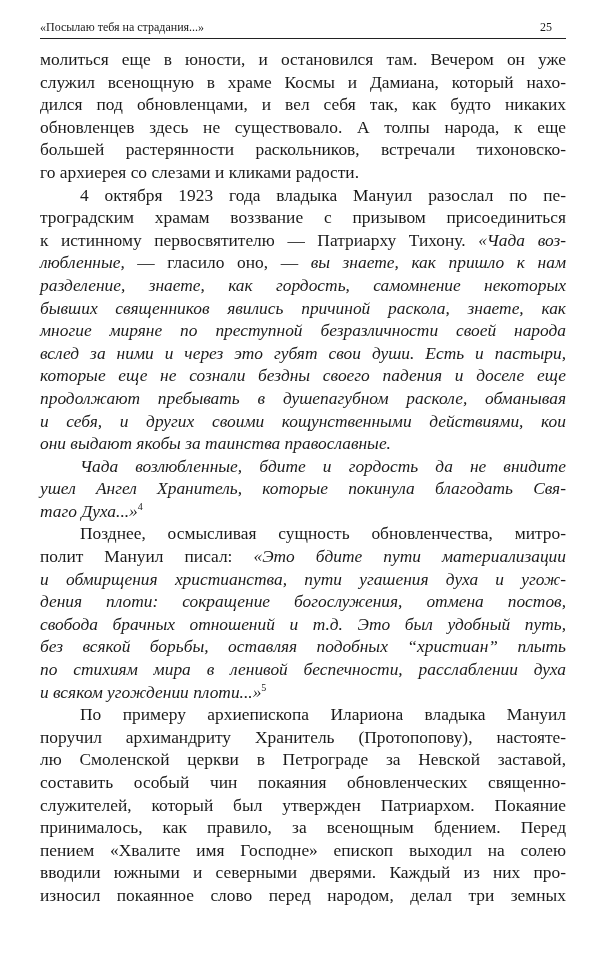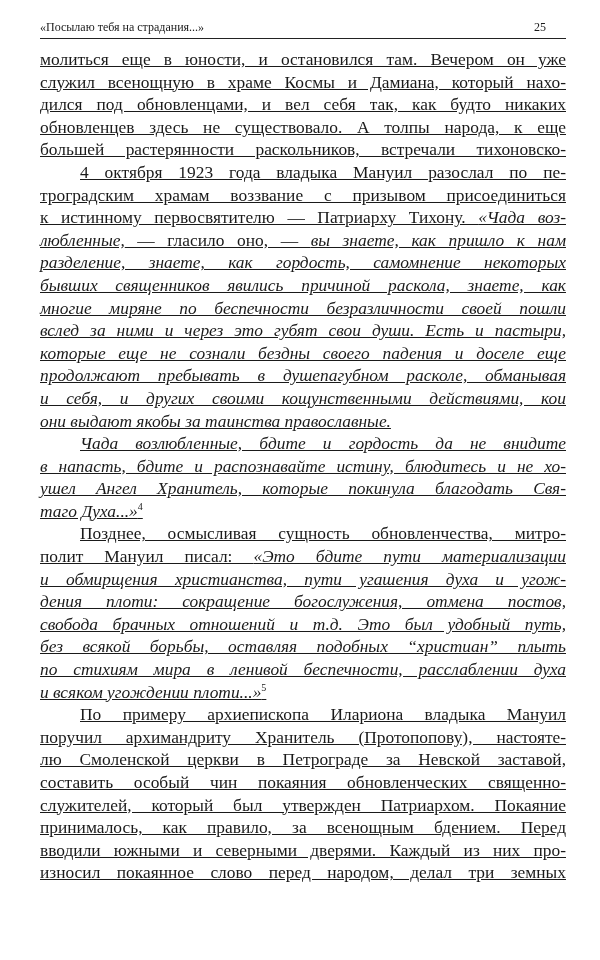--- a/index.html
+++ b/index.html
@@ -8,74 +8,75 @@
     position: absolute; left: 40px; top: 0; width: 526px;
     color: #1a1a1a;
     font-family: "Liberation Serif", "DejaVu Serif", serif;
   }
   .running-head {
     position: absolute; top: 16px; left: 0; width: 526px; height: 22px;
     font-size: 12px; line-height: 22px;
     border-bottom: 1.2px solid #222;
   }
   .running-head .title { position: absolute; left: 0; top: 0; }
-  .running-head .pageno { position: absolute; right: 20px; top: 0; margin-left: 24px; }
+  .running-head .pageno { position: absolute; right: 14px; top: 0; margin-left: 24px; }
   .body-text {
     position: absolute; top: 48px; left: 0; width: 526px;
     font-size: 17.4px; line-height: 22.6px;
   }
   .line {
     display: block; height: 22.6px; white-space: nowrap;
-    text-align: justify; text-align-last: justify; text-decoration: underline;
+    text-align: justify; text-align-last: justify;
   }
   .line.last { text-align-last: left; }
   .line.indent { padding-left: 40px; }
   .it { font-style: italic; margin-top: 29px; }
   sup { font-size: 10px; line-height: 0; vertical-align: 7px; }
 </style>
 </head>
 <body>
 
 <div class="page">
   <div class="running-head">
     <span class="title">«Посылаю тебя на страдания...»</span>
     <span class="pageno">25</span>
   </div>
   <div class="body-text" id="body-text">
       <div class="line"><span>молиться еще в юности, и остановился там. Вечером он уже</span></div>
       <div class="line"><span>служил всенощную в храме Космы и Дамиана, который нахо-</span></div>
       <div class="line"><span>дился под обновленцами, и вел себя так, как будто никаких</span></div>
       <div class="line"><span>обновленцев здесь не существовало. А толпы народа, к еще</span></div>
       <div class="line"><span>большей растерянности раскольников, встречали тихоновско-</span></div>
+      <div class="line last"><span>го архиерея со слезами и кликами радости.</span></div>
       <div class="line indent"><span>4 октября 1923 года владыка Мануил разослал по пе-</span></div>
       <div class="line"><span>троградским храмам воззвание с призывом присоединиться</span></div>
       <div class="line"><span>к истинному первосвятителю — Патриарху Тихону. </span><span class="it">«Чада воз-</span></div>
       <div class="line"><span class="it">любленные,</span><span> — гласило оно, — </span><span class="it">вы знаете, как пришло к нам</span></div>
       <div class="line"><span class="it">разделение, знаете, как гордость, самомнение некоторых</span></div>
       <div class="line"><span class="it">бывших священников явились причиной раскола, знаете, как</span></div>
-      <div class="line"><span class="it">многие миряне по беспечности безразличности своей пошли</span></div>
+      <div class="line"><span class="it">многие миряне по преступной безразличности своей народа</span></div>
       <div class="line"><span class="it">вслед за ними и через это губят свои души. Есть и пастыри,</span></div>
       <div class="line"><span class="it">которые еще не сознали бездны своего падения и доселе еще</span></div>
       <div class="line"><span class="it">продолжают пребывать в душепагубном расколе, обманывая</span></div>
       <div class="line"><span class="it">и себя, и других своими кощунственными действиями, кои</span></div>
       <div class="line last"><span class="it">они выдают якобы за таинства православные.</span></div>
       <div class="line indent"><span class="it">Чада возлюбленные, бдите и гордость да не внидите</span></div>
-      <div class="line"><span class="it">в напасть, бдите и распознавайте истину, блюдитесь и не хо-</span></div>
       <div class="line"><span class="it">ушел Ангел Хранитель, которые покинула благодать Свя-</span></div>
       <div class="line last"><span class="it">таго Духа...»</span><sup>4</sup></div>
       <div class="line indent"><span>Позднее, осмысливая сущность обновленчества, митро-</span></div>
       <div class="line"><span>полит Мануил писал: </span><span class="it">«Это бдите пути материализации</span></div>
       <div class="line"><span class="it">и обмирщения христианства, пути угашения духа и угож-</span></div>
       <div class="line"><span class="it">дения плоти: сокращение богослужения, отмена постов,</span></div>
       <div class="line"><span class="it">свобода брачных отношений и т.д. Это был удобный путь,</span></div>
       <div class="line"><span class="it">без всякой борьбы, оставляя подобных “христиан” плыть</span></div>
       <div class="line"><span class="it">по стихиям мира в ленивой беспечности, расслаблении духа</span></div>
       <div class="line last"><span class="it">и всяком угождении плоти...»</span><sup>5</sup></div>
       <div class="line indent"><span>По примеру архиепископа Илариона владыка Мануил</span></div>
       <div class="line"><span>поручил архимандриту Хранитель (Протопопову), настояте-</span></div>
       <div class="line"><span>лю Смоленской церкви в Петрограде за Невской заставой,</span></div>
       <div class="line"><span>составить особый чин покаяния обновленческих священно-</span></div>
       <div class="line"><span>служителей, который был утвержден Патриархом. Покаяние</span></div>
       <div class="line"><span>принималось, как правило, за всенощным бдением. Перед</span></div>
+      <div class="line"><span>пением «Хвалите имя Господне» епископ выходил на солею</span></div>
       <div class="line"><span>вводили южными и северными дверями. Каждый из них про-</span></div>
       <div class="line"><span>износил покаянное слово перед народом, делал три земных</span></div>
     </div>
 </div>
 
 </body></html>

